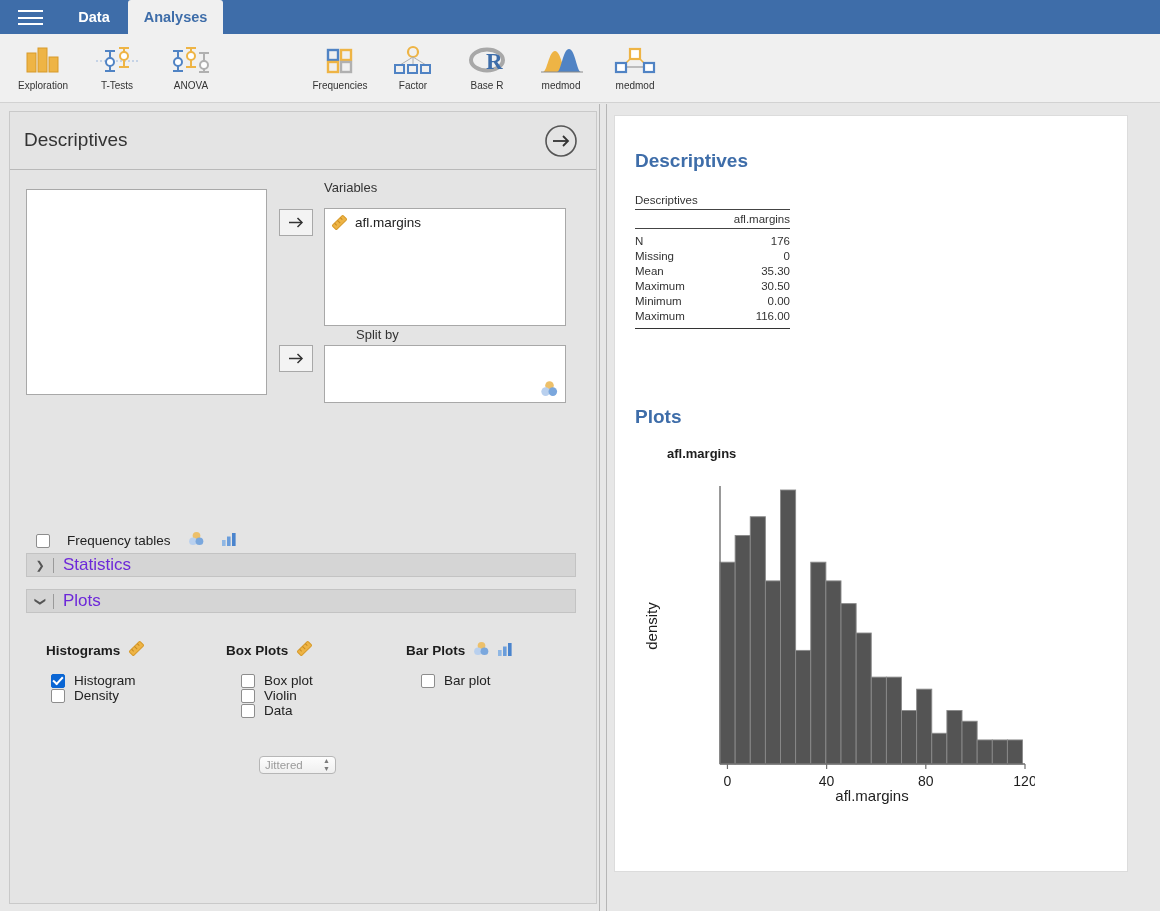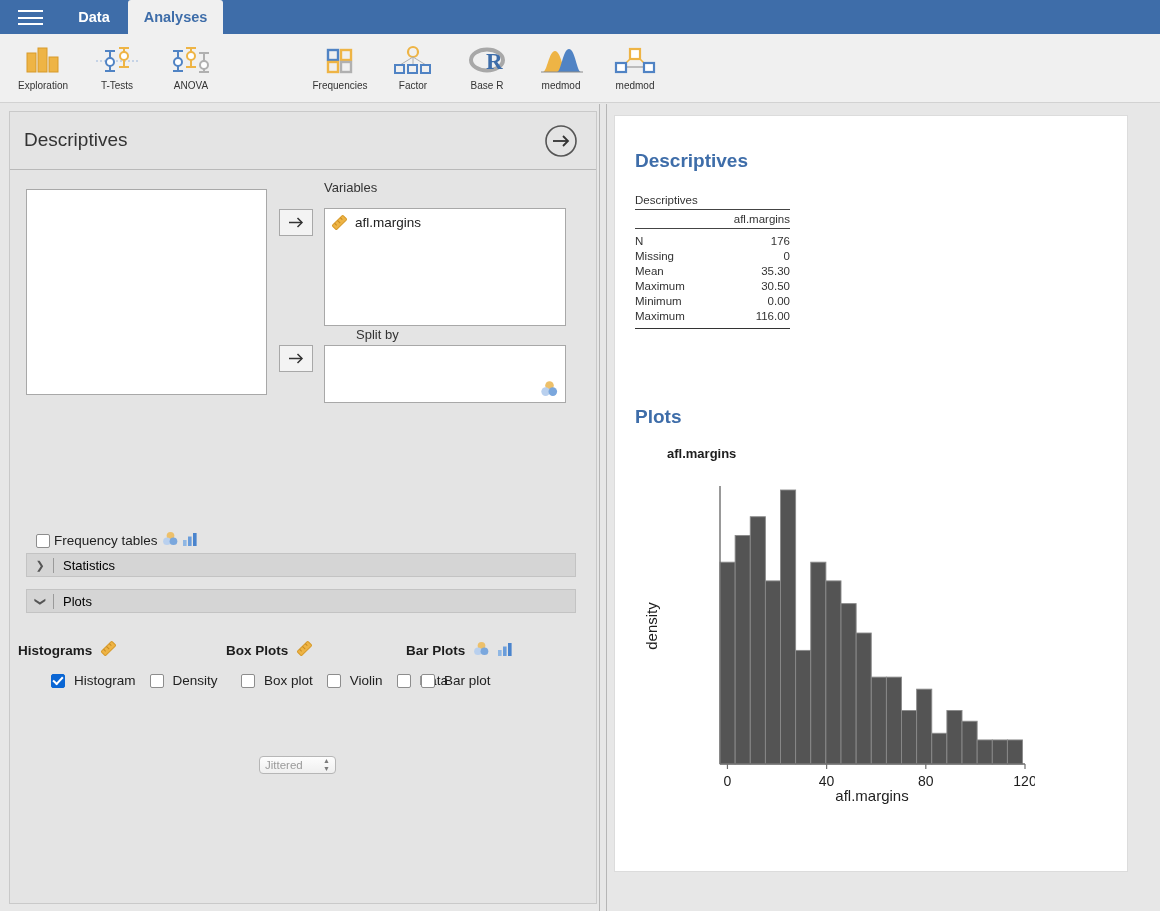--- a/index.html
+++ b/index.html
@@ -134,49 +134,49 @@
     border: solid #ffffff; border-width: 0 2px 2px 0;
     transform: rotate(43deg) translate(-1px,-1px);
   }
   .cb-row {
     display: flex; align-items: center; gap: 9px;
     font-size: 13.5px; color: #222222;
   }
 
   #freqtables {
     position: absolute; left: 26px; top: 418px;
-    display: flex; align-items: center; gap: 4px;
+    display: flex; align-items: center; gap: 17px;
   }
 
   .collapsebar {
     position: absolute; left: 16px; width: 550px; height: 24px;
     background: #d5d5d5; border: 1px solid #c3c3c3;
     display: flex; align-items: center;
     cursor: pointer;
   }
   #bar-statistics { top: 441px; }
   #bar-plots      { top: 477px; }
   .collapse-chev {
     width: 26px; display: flex; align-items: center; justify-content: center;
     font-size: 11px; color: #555555;
   }
   .collapse-sep {
     width: 1px; height: 15px; background: #9a9a9a; margin-right: 9px;
   }
-  .collapse-label { font-size: 13px; color: #000000; }
+  .collapse-label { font-size: 17px; color: #6d28d9; }
 
   .grouphead {
     position: absolute; display: flex; align-items: center; gap: 8px;
     font-size: 13.5px; font-weight: bold; color: #1d1d1d;
   }
-  #gh-hist { left: 8px; top: 528px; }
+  #gh-hist { left: 36px; top: 528px; }
   #gh-box  { left: 216px; top: 528px; }
   #gh-bar  { left: 396px; top: 528px; justify-content: space-between; }
 
-  .optcol { position: absolute; display: flex; flex-direction: row; gap: 14px; }
+  .optcol { position: absolute; display: flex; flex-direction: column; }
   #col-hist { left: 41px; top: 561px; }
   #col-box  { left: 231px; top: 561px; }
   #col-bar  { left: 411px; top: 561px; }
 
   #jittered-select {
     position: absolute; left: 249px; top: 644px;
     width: 77px; height: 18px;
     border: 1px solid #b6b6b6; border-radius: 4px;
     background: linear-gradient(#fdfdfd,#efefef);
     display: flex; align-items: center; padding: 0 5px;

